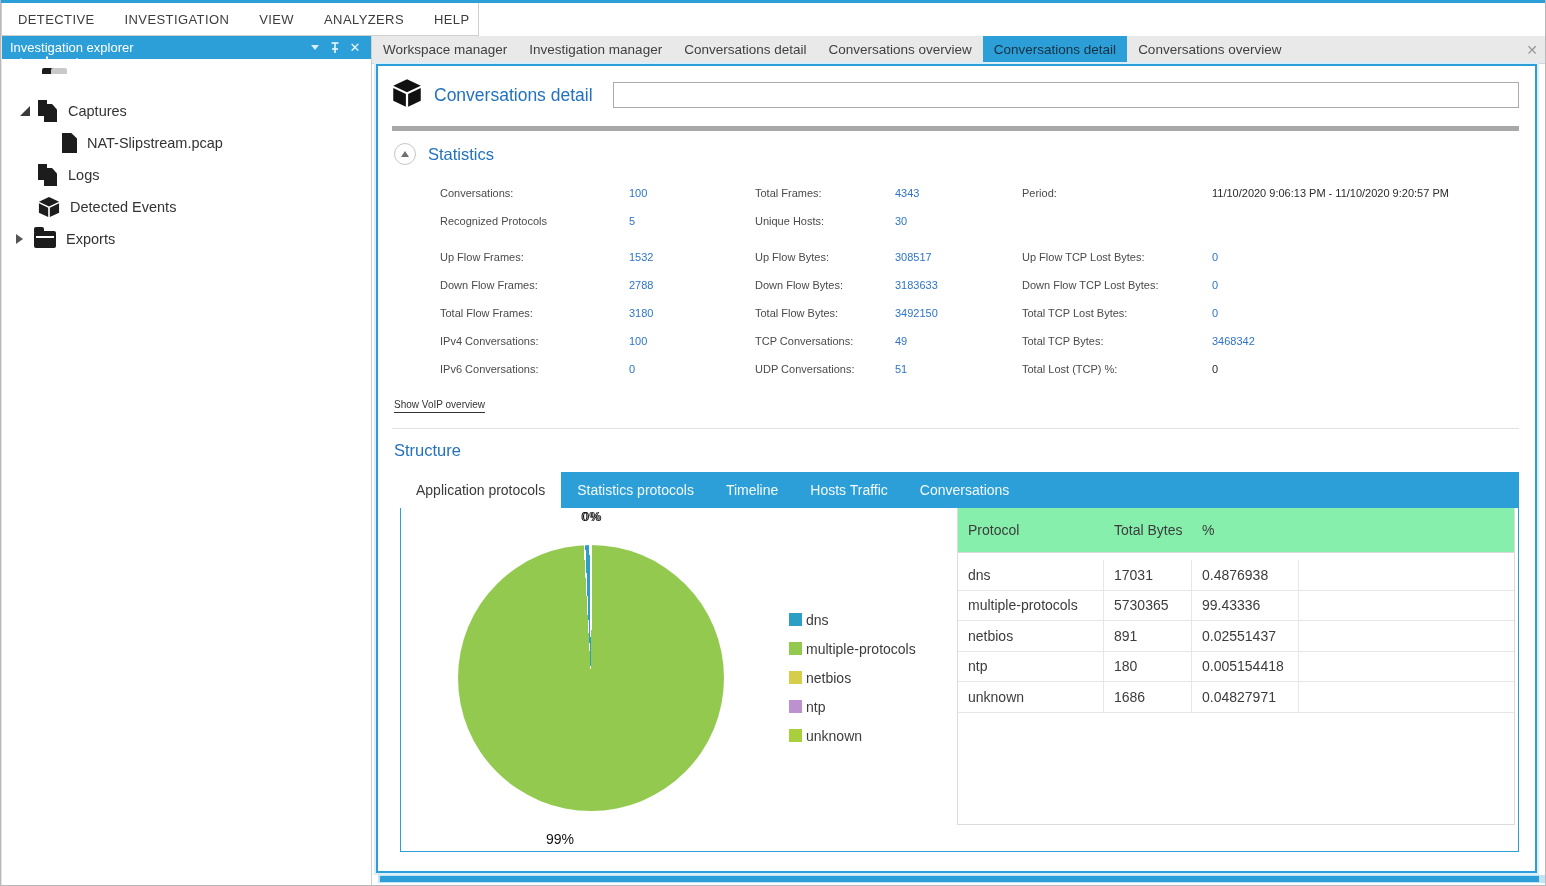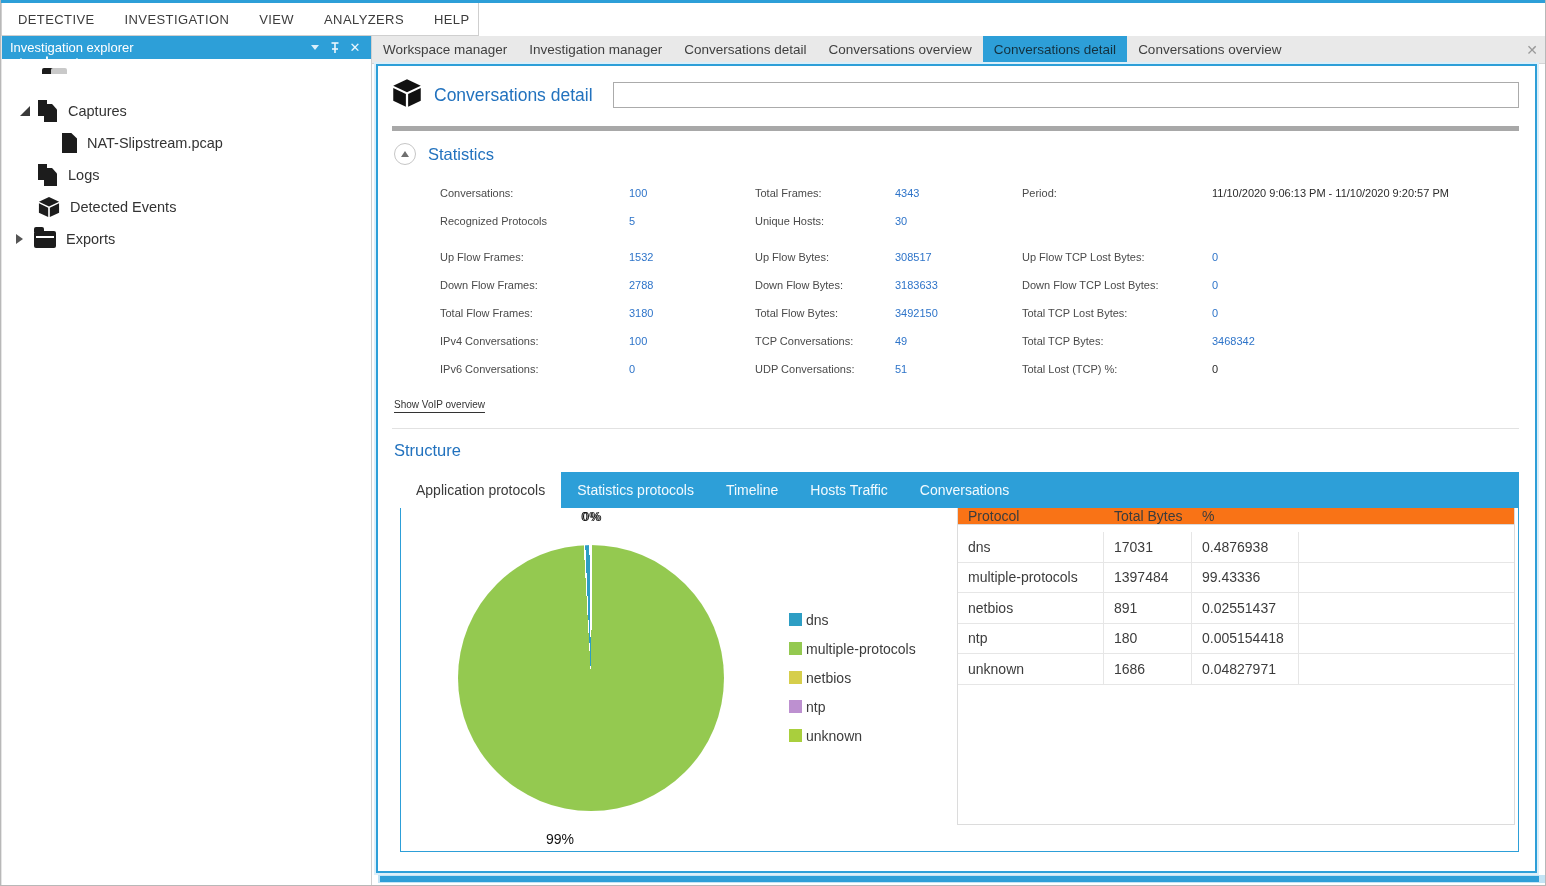--- a/index.html
+++ b/index.html
@@ -104,21 +104,21 @@
   .pie-label-top { position:absolute; top:2px; left:160px; width:60px; text-align:center; font-size:12.5px; color:#111;
     text-shadow:1.5px 0 0 #111; letter-spacing:1px; }
   .pie-label-bottom { position:absolute; bottom:4px; left:145px; width:90px; text-align:left; font-size:14px; color:#111; }
   .pie-chart { position:absolute; left:57px; top:37px; width:266px; height:266px; border-radius:50%; }
 
   .legend { position:absolute; left:388px; top:97px; }
   .legend-item { display:flex; align-items:center; height:29px; font-size:14px; color:#3c3c3c; }
   .legend-swatch { width:13px; height:13px; margin-right:4px; display:inline-block; }
 
   .ptable { position:absolute; left:556px; top:0; right:3px; bottom:26px; border:1px solid #dcdcdc; border-top:none; font-size:14px; }
-  .ptable-header { display:flex; height:17px; align-items:flex-start; background:#f97316; border-bottom:1px solid #dadada; color:#3c3c3c; }
+  .ptable-header { display:flex; height:45px; align-items:flex-start; background:#86efac; border-bottom:1px solid #dadada; color:#3c3c3c; }
   .ptable-row { display:flex; height:30.5px; align-items:center; border-bottom:1px solid #e6e6e6; color:#3c3c3c; cursor:pointer; }
   .pcell { padding-left:10px; height:100%; display:flex; align-items:center; }
   .pcell.c-protocol { width:146px; } .pcell.c-bytes { width:88px; } .pcell.c-pct { width:107px; } .pcell.c-rest { flex:1; }
   .ptable-row .pcell { border-right:1px solid #e6e6e6; }
   .ptable-row .pcell.c-rest { border-right:none; }
   .ptable-header .pcell { border-right:none; }
   .ptable-gap { height:7px; border-bottom:none; }
 </style>
 </head>
 <body>
@@ -399,21 +399,21 @@
             </div>
             <div class="ptable-row ptable-gap"></div>
             <div class="ptable-row">
               <span class="pcell c-protocol">dns</span>
                 <span class="pcell c-bytes">17031</span>
                 <span class="pcell c-pct">0.4876938</span>
                 <span class="pcell c-rest"></span>
             </div>
             <div class="ptable-row">
               <span class="pcell c-protocol">multiple-protocols</span>
-                <span class="pcell c-bytes">1397484</span>
+                <span class="pcell c-bytes">5730365</span>
                 <span class="pcell c-pct">99.43336</span>
                 <span class="pcell c-rest"></span>
             </div>
             <div class="ptable-row">
               <span class="pcell c-protocol">netbios</span>
                 <span class="pcell c-bytes">891</span>
                 <span class="pcell c-pct">0.02551437</span>
                 <span class="pcell c-rest"></span>
             </div>
             <div class="ptable-row">

